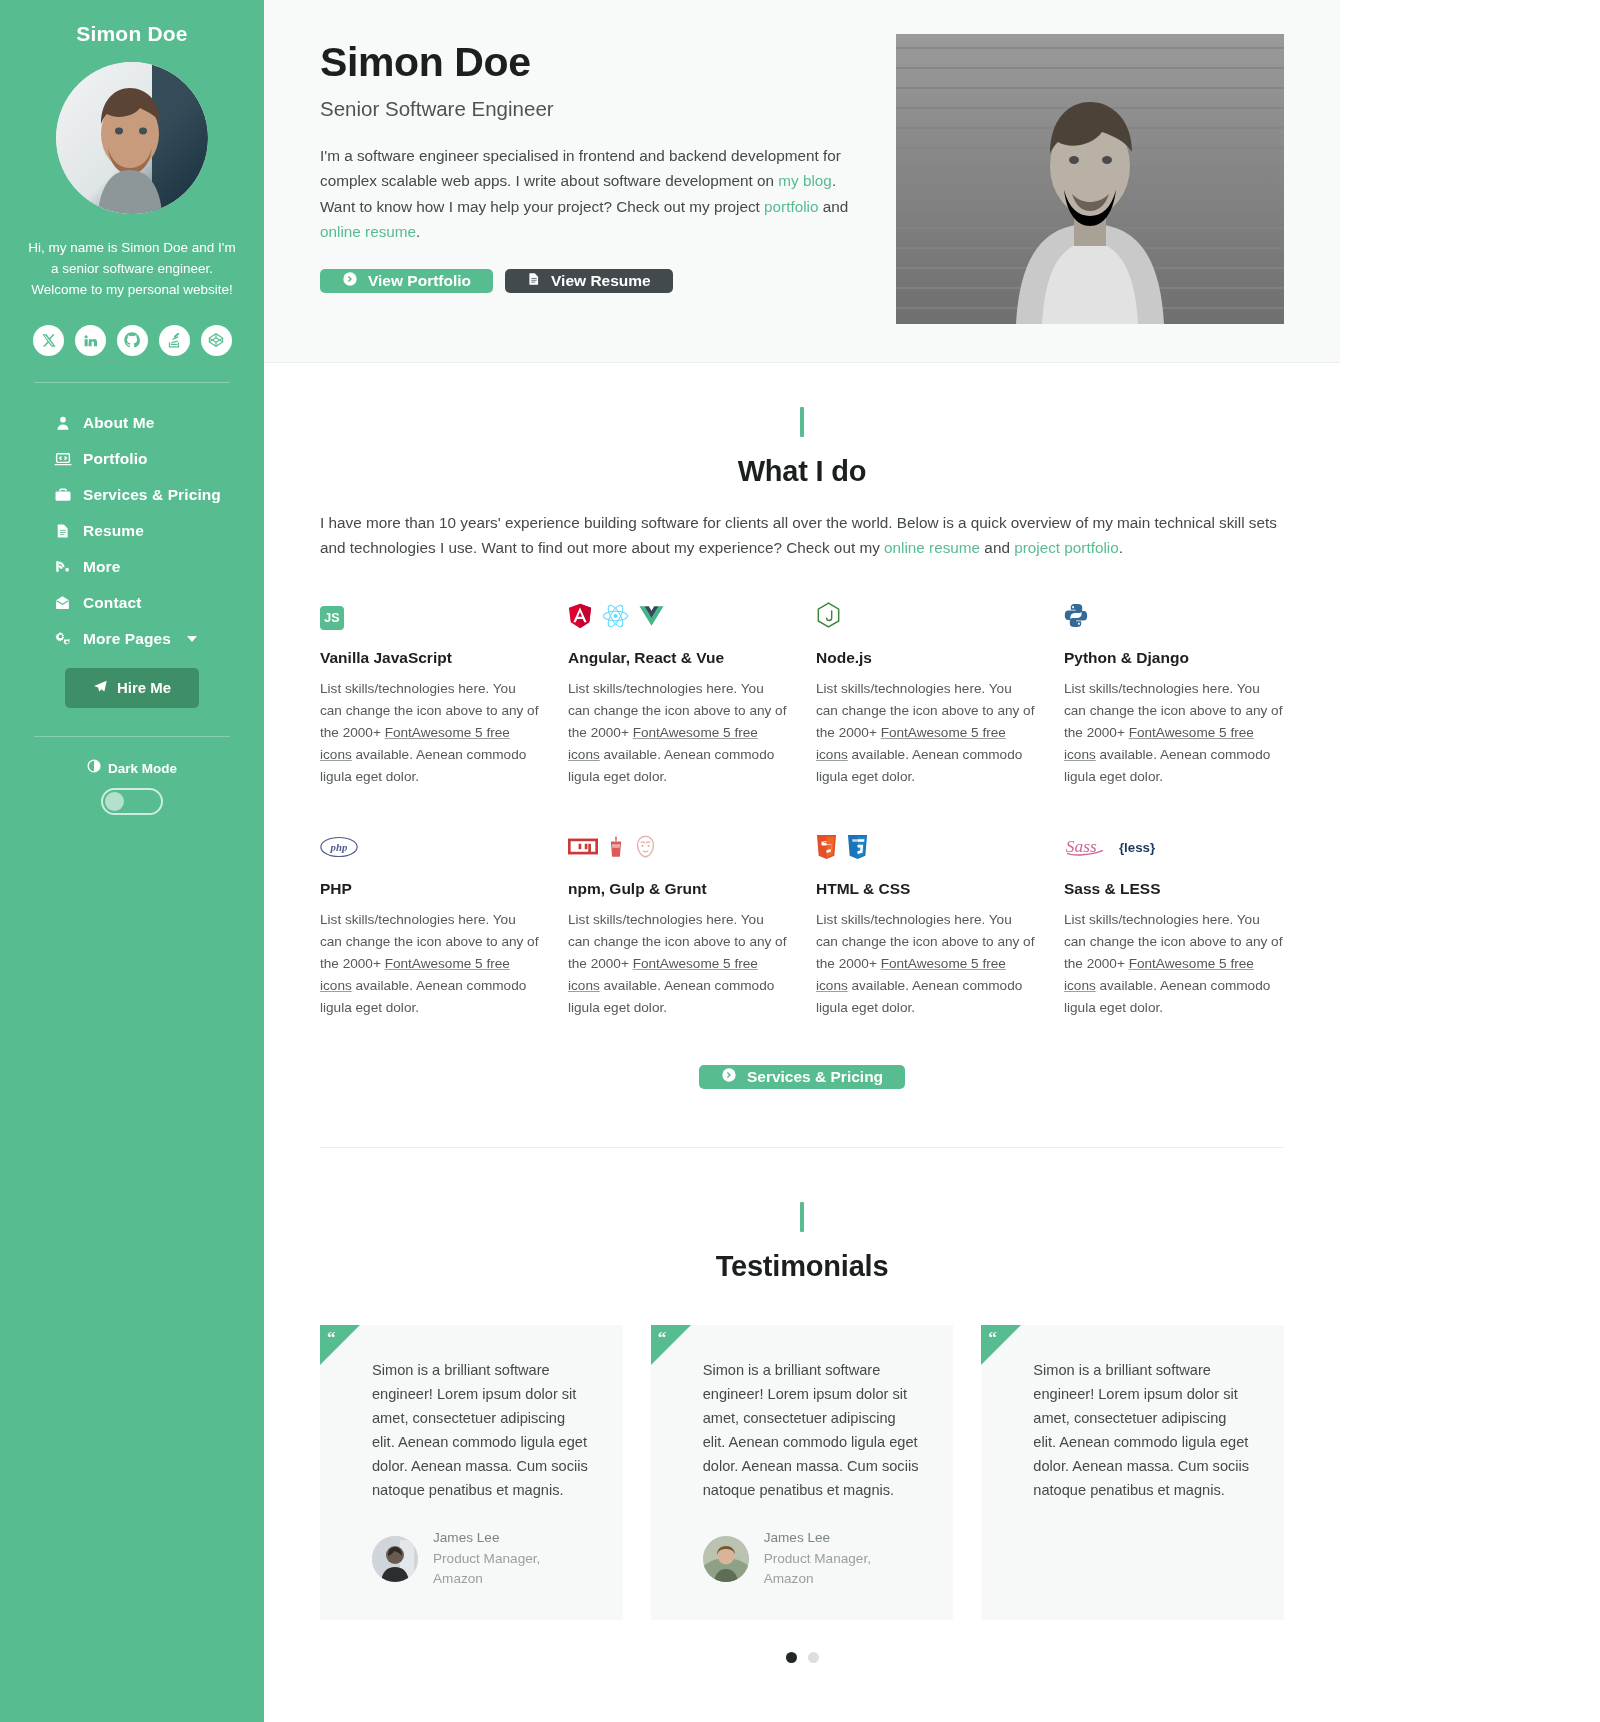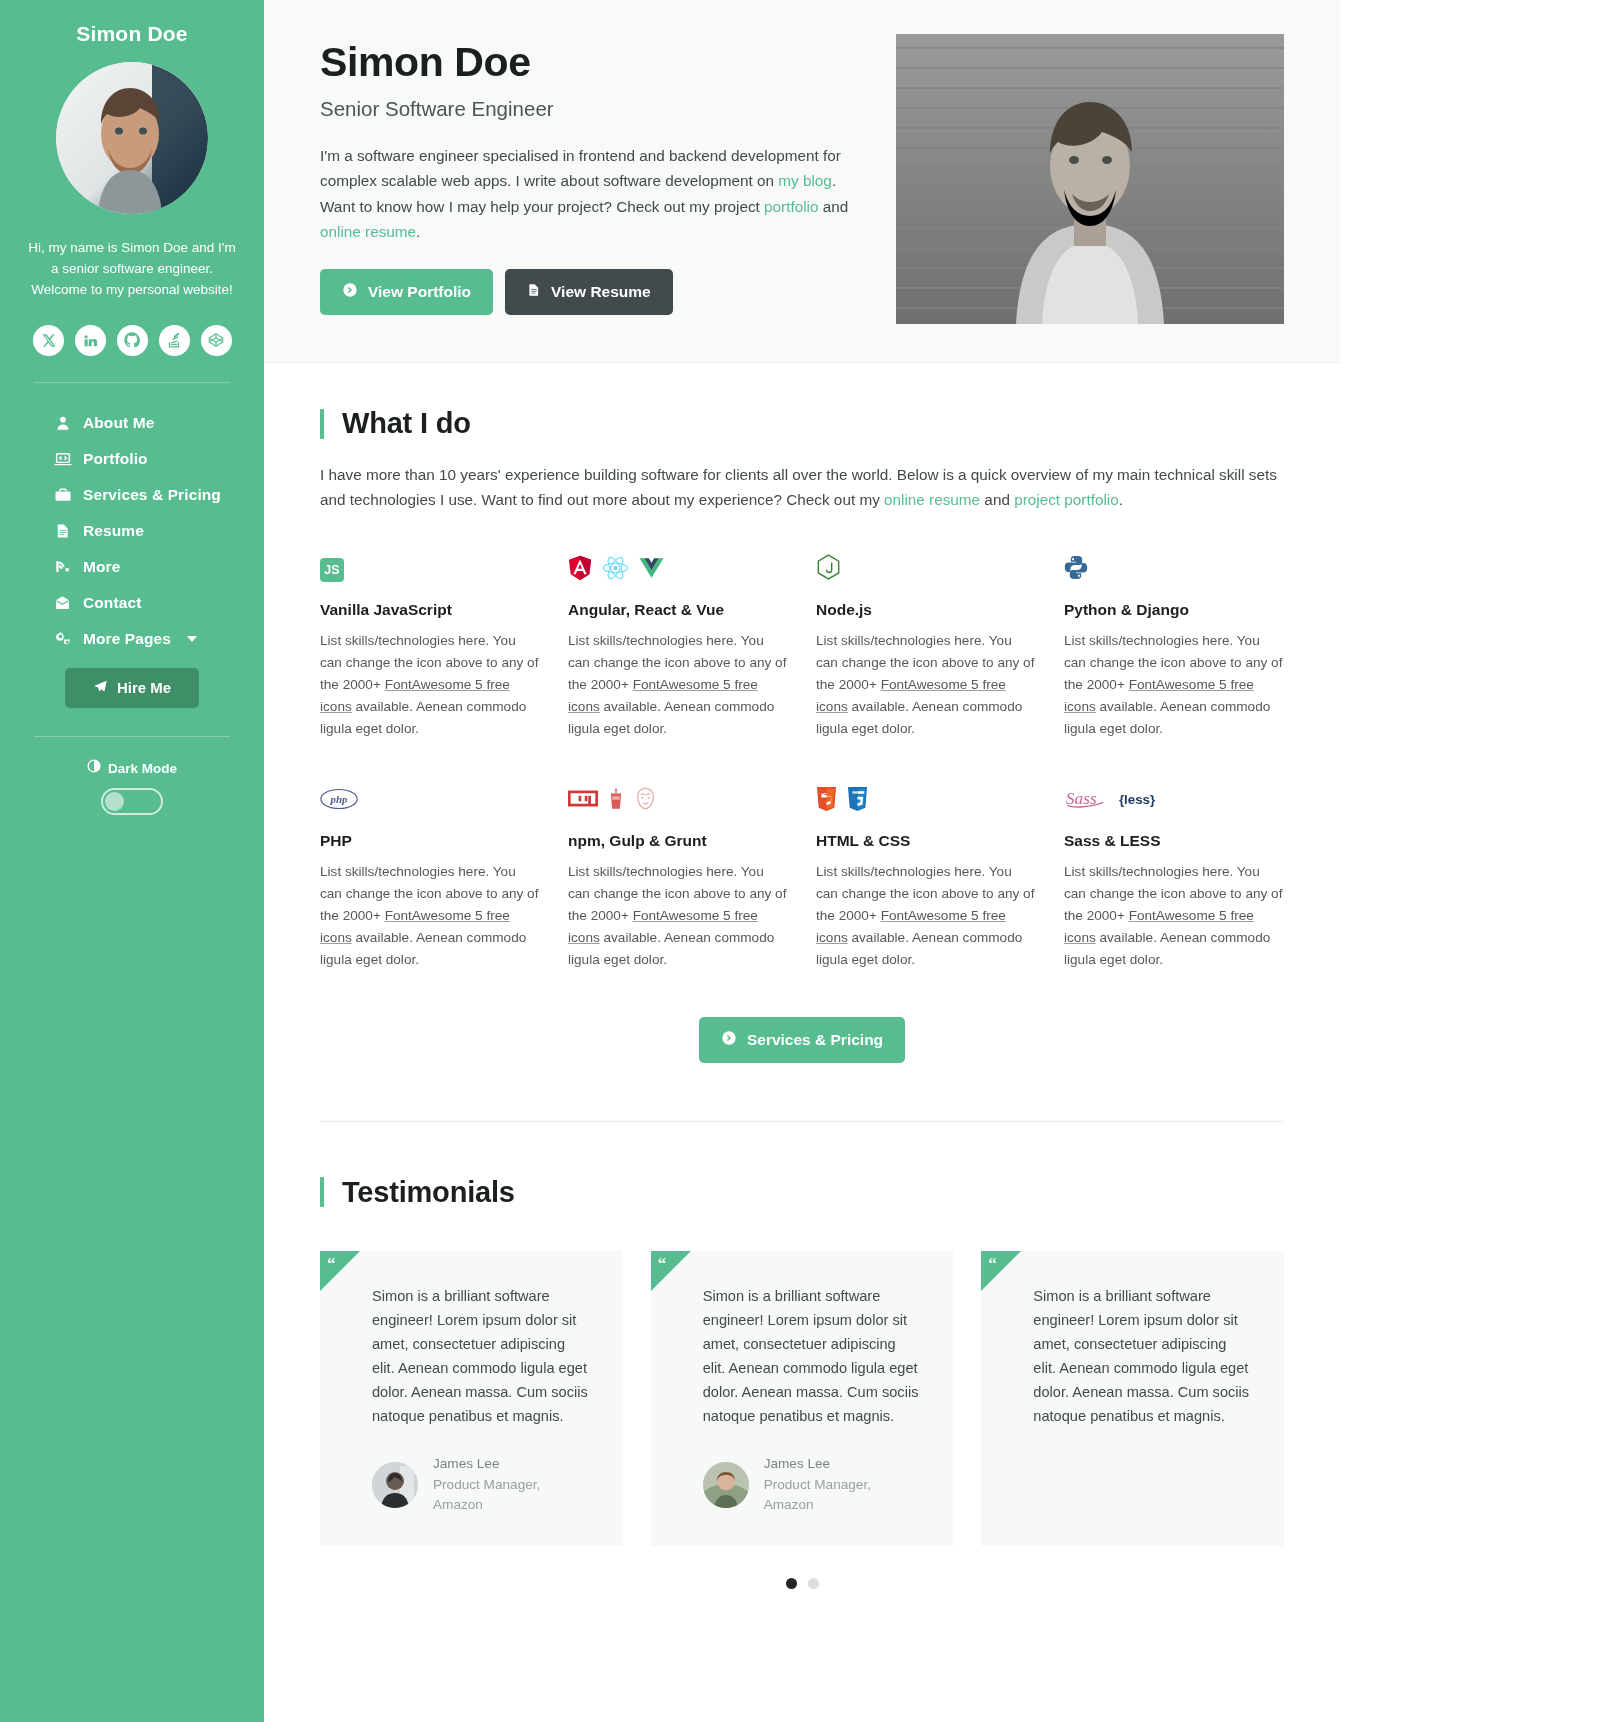--- a/index.html
+++ b/index.html
@@ -150,40 +150,41 @@
     font-size: 15.3px;
     line-height: 1.66;
     color: #44494b;
     max-width: 625px;
   }
   a.link { color: #57bc90; text-decoration: none; }
   .hero-btns { margin-top: 24px; display: flex; gap: 12px; }
   .btn {
     border: none; border-radius: 5px;
     font-size: 15.5px; font-weight: bold;
-    padding: 13px 22px;
+    padding: 2px 22px;
     display: inline-flex; align-items: center; gap: 10px;
     cursor: pointer;
     color: #fff;
     font-family: "Liberation Sans", sans-serif;
   }
   .btn-green { background: #57bc90; }
   .btn-dark { background: #434a4d; }
   .hero-photo {
     flex: 0 0 388px;
     height: 290px;
     overflow: hidden;
     background: #cfd3d4;
   }
   .hero-photo img, .hero-photo .ph { width: 100%; height: 100%; display: block; }
 
   .section { padding: 44px 56px 0 56px; }
   .section-title {
     display: flex; align-items: center; gap: 18px;
     margin-bottom: 22px;
+    flex-direction: column;
   }
   .title-bar { width: 4px; height: 30px; background: #57bc90; border-radius: 1px; }
   .title-text {
     font-size: 29px; font-weight: bold; color: #1c1f20; letter-spacing: -.2px;
   }
   .section-para {
     font-size: 15.3px; line-height: 1.66; color: #44494b;
     max-width: 1115px;
   }
 

